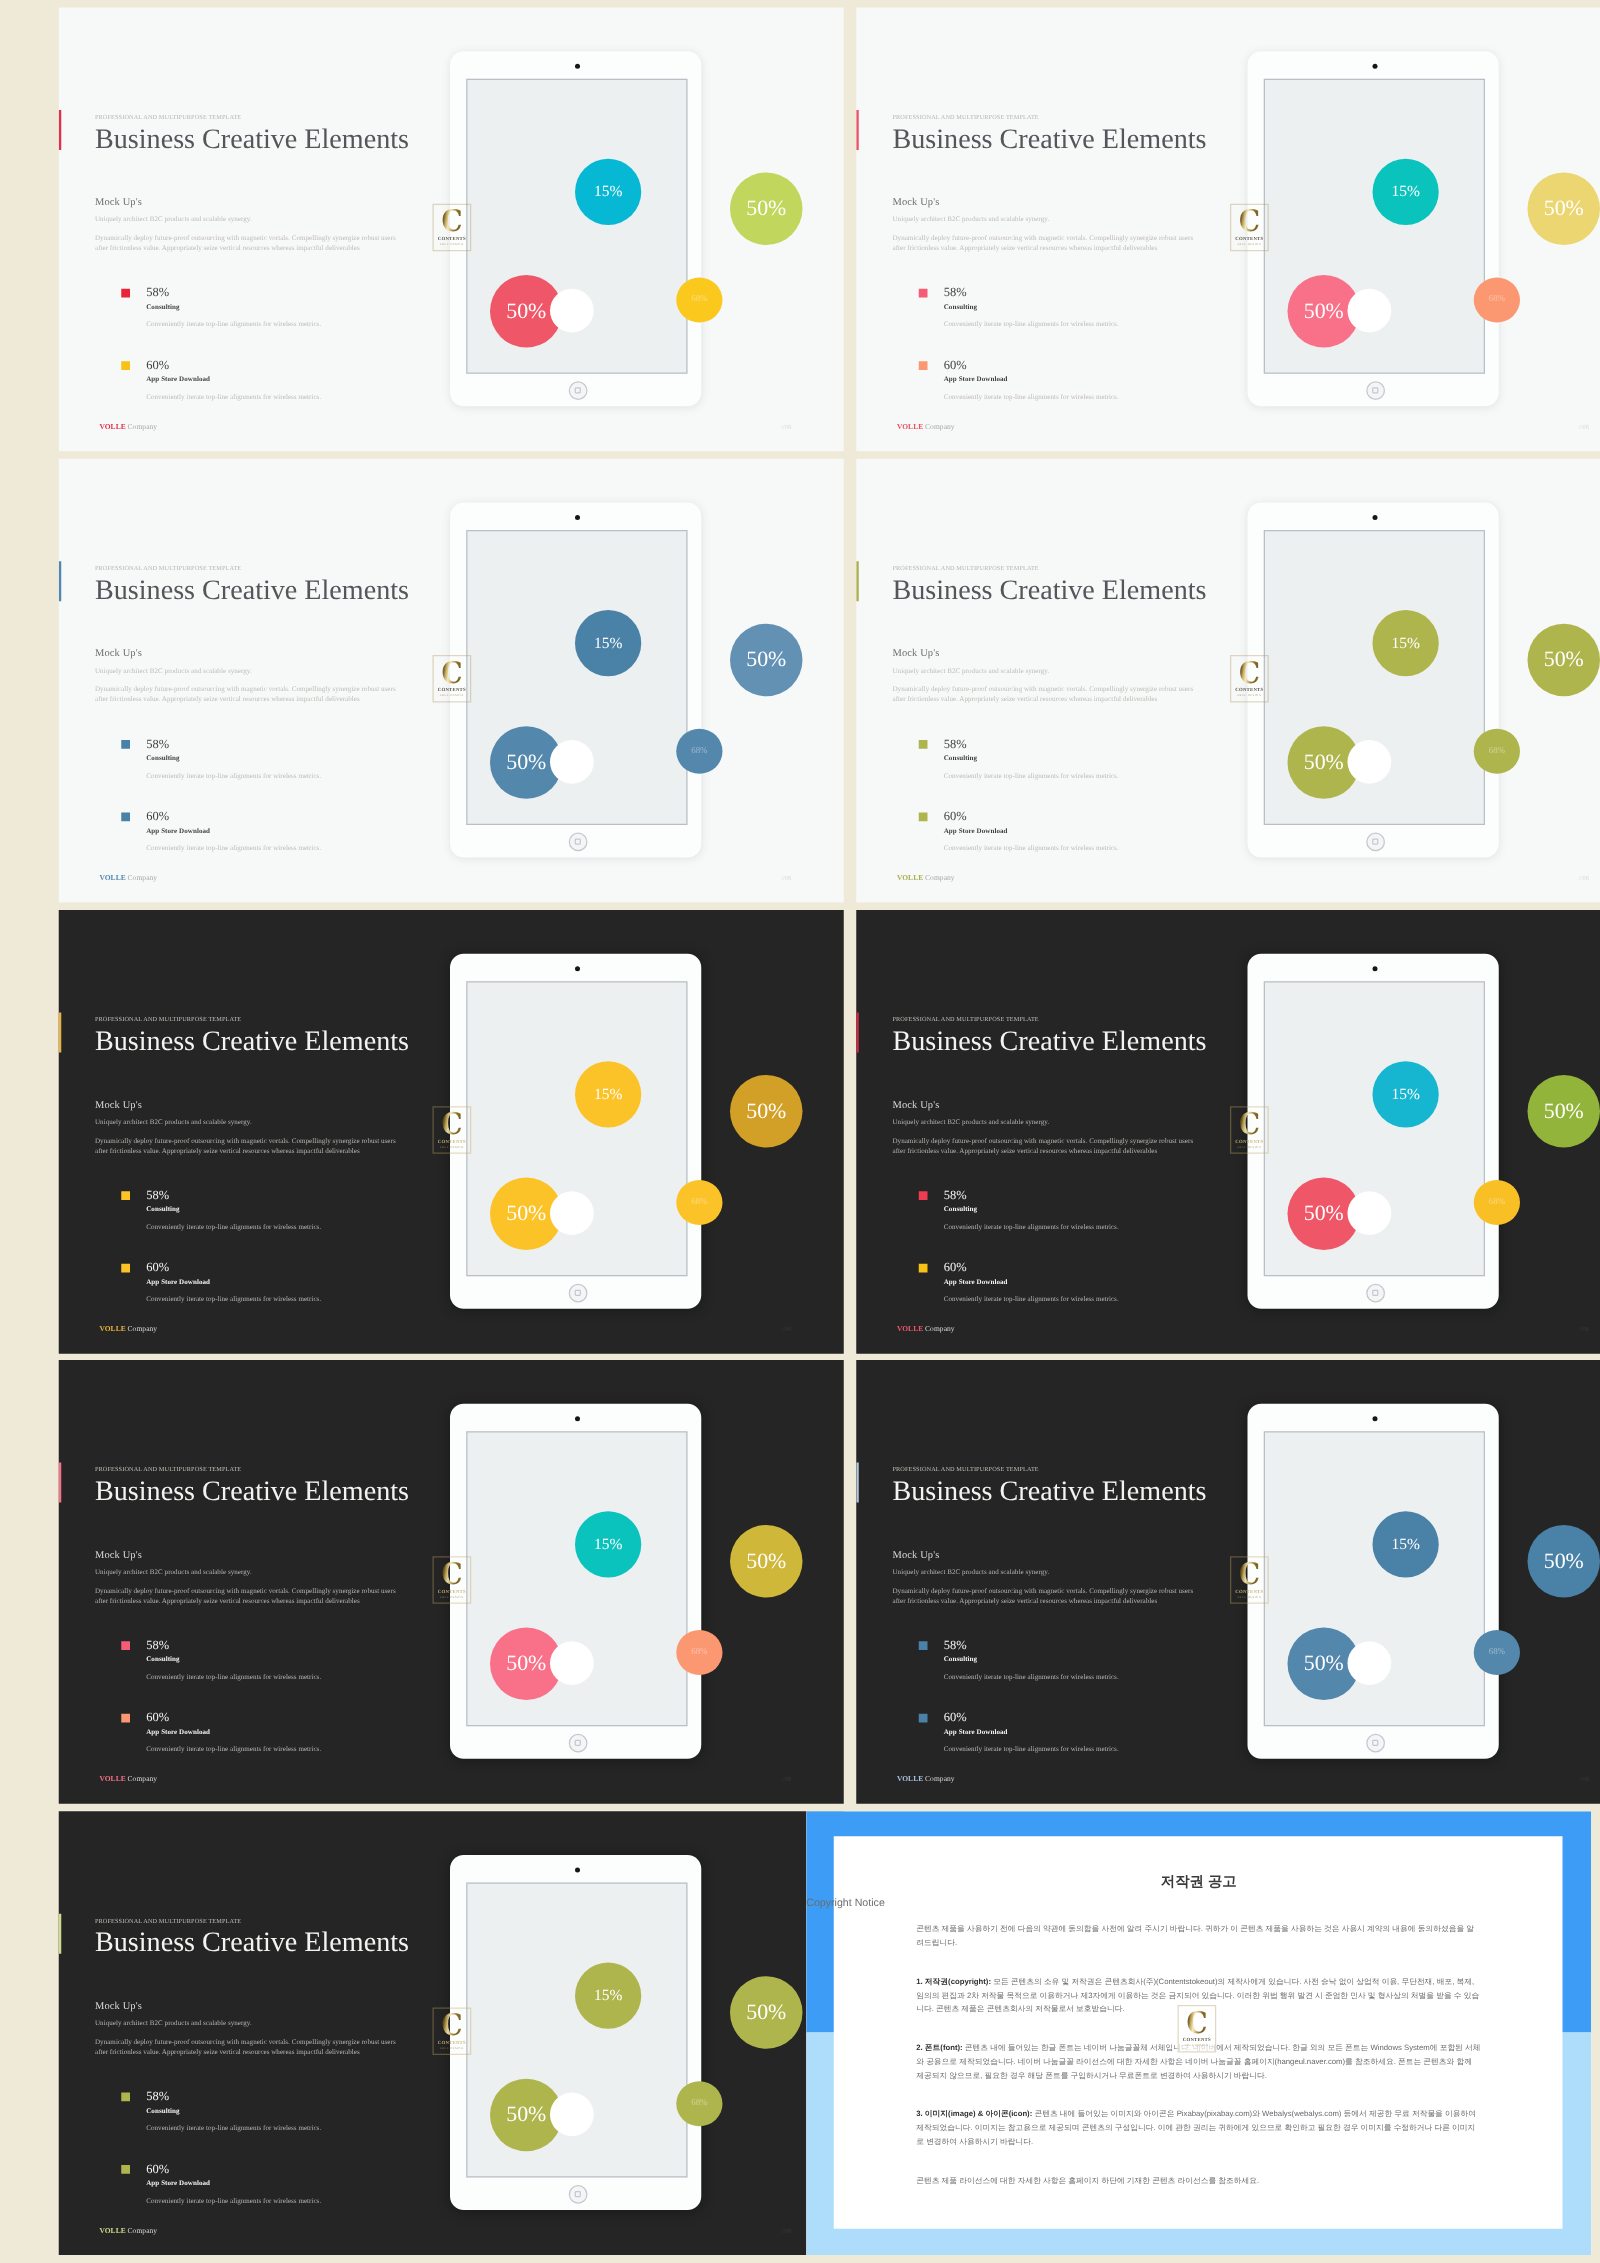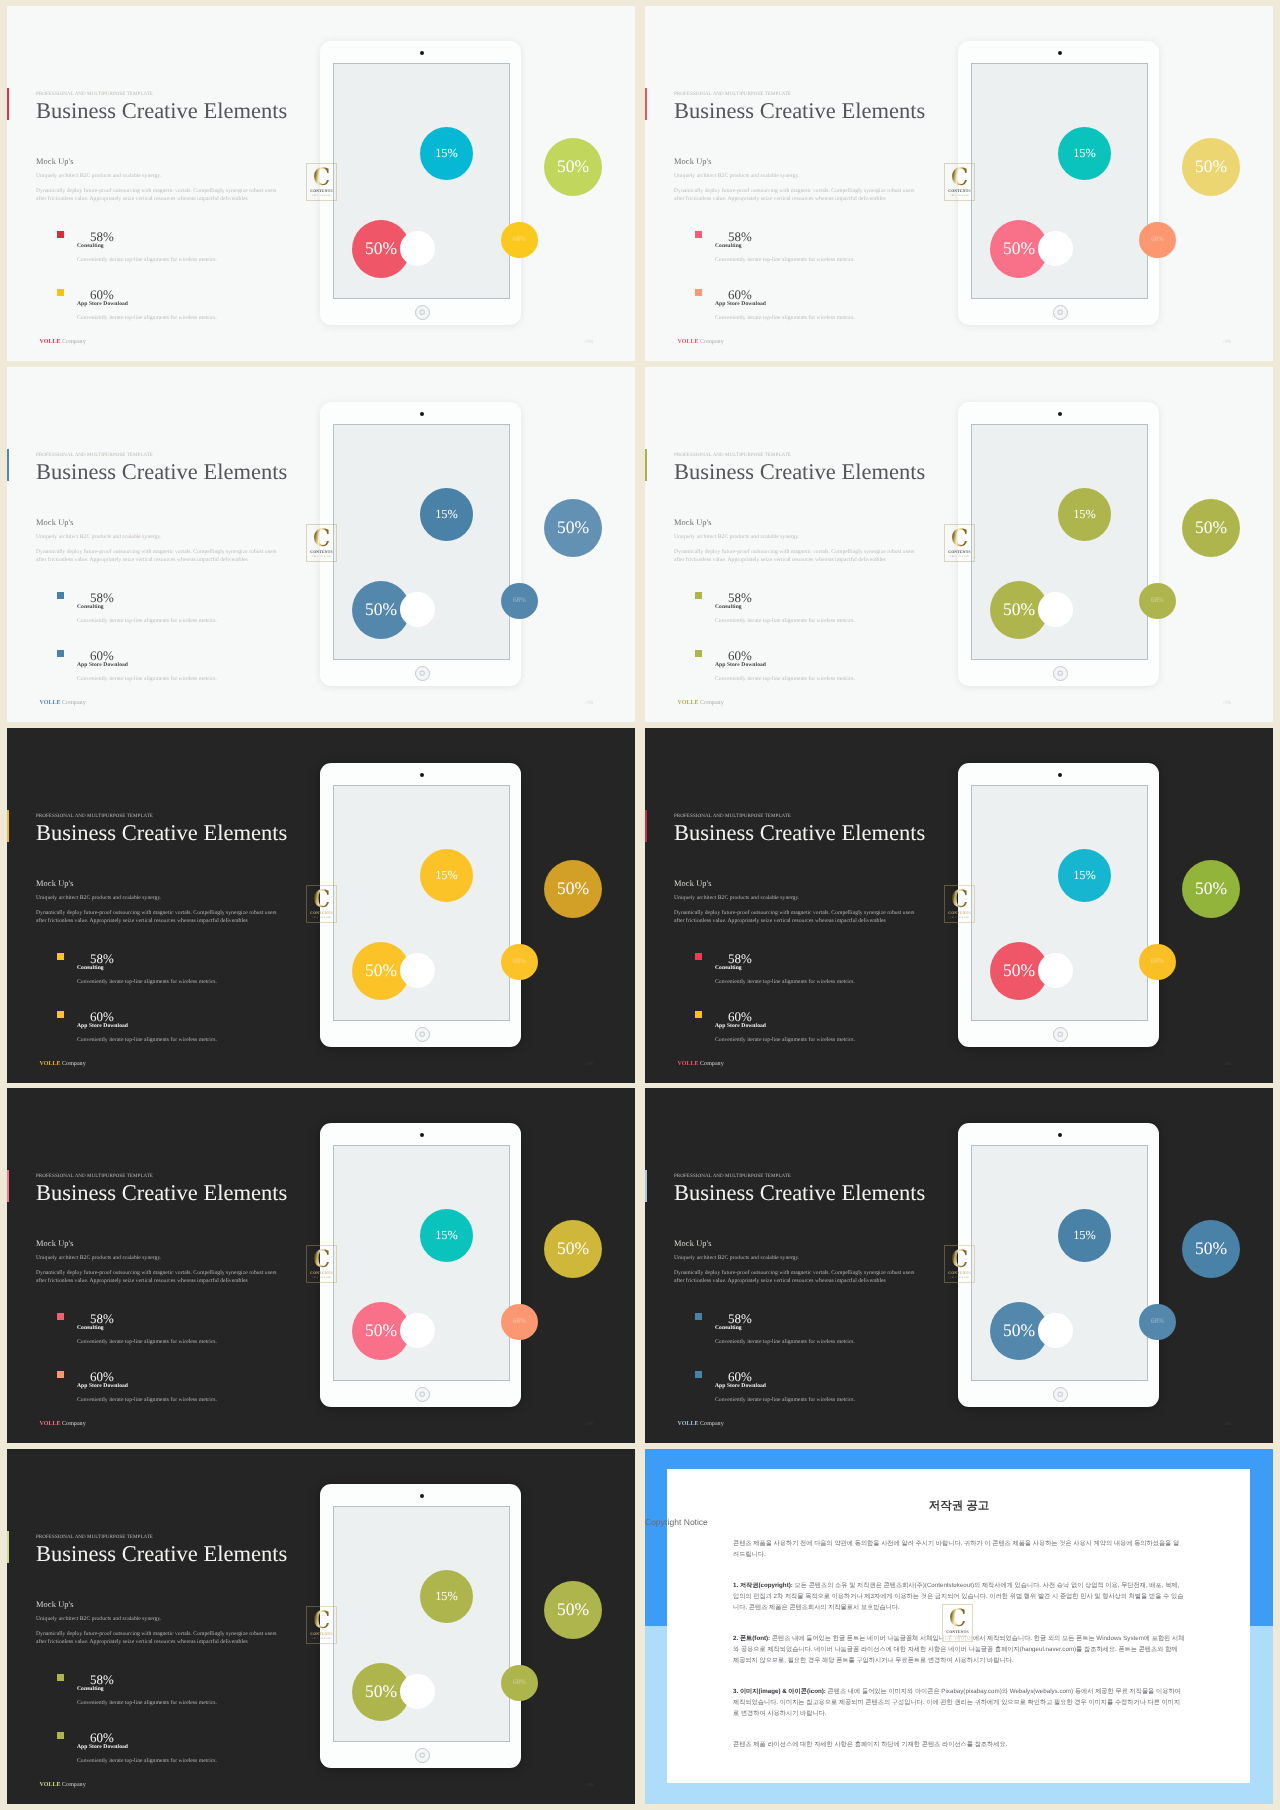--- a/index.html
+++ b/index.html
@@ -1,21 +1,21 @@
 <!DOCTYPE html>
 <html><head>
 <meta charset="utf-8">
 <title>Business Creative Elements</title>
 <style>
   html,body{margin:0;padding:0;}
   body{width:1280px;height:1810px;background:#efe9d8;font-family:"Liberation Sans",sans-serif;overflow:hidden;
     -webkit-font-smoothing:antialiased;text-rendering:geometricPrecision;}
   #grid{position:relative;width:1280px;height:1810px;}
 
-  .slide{position:absolute;width:628px;height:355px;overflow:hidden;}
+  .slide{position:absolute;width:628px;height:355px;overflow:hidden;margin-left:40px;}
   .slide.light{background:#f7f8f8;}
   .slide.dark{background:#252525;}
 
   
   .accent{position:absolute;left:0px;top:82px;width:2px;height:32px;}
 
   
   .eyebrow{position:absolute;left:29px;top:85.5px;font-family:"Liberation Serif",serif;
     font-size:5.0px;letter-spacing:0.09px;font-weight:400;white-space:nowrap;line-height:1;}
   .slide.light .eyebrow{color:#b8b5b0;}
@@ -41,22 +41,22 @@
   .para{position:absolute;left:29px;top:180.5px;width:241px;font-family:"Liberation Serif",serif;
     font-size:5.65px;letter-spacing:0.02px;line-height:8.2px;}
   .slide.light .para{color:#bebcb8;}
   .slide.dark .para{color:#b6b4b0;}
 
   
   .stat{position:absolute;left:29px;}
   .stat.s1{top:224.5px;}
   .stat.s2{top:282.5px;}
   .stat .chip{position:absolute;left:20.5px;top:0px;width:7.5px;height:7.5px;}
-  .stat .num{position:absolute;left:54px;top:-1px;font-family:"Liberation Serif",serif;
-    font-size:13px;font-weight:400;line-height:1;white-space:nowrap;}
+  .stat .num{position:absolute;left:41px;top:-1px;font-family:"Liberation Serif",serif;
+    font-size:10px;font-weight:400;line-height:1;white-space:nowrap;}
   .slide.light .stat .num{color:#3f3f41;}
   .slide.dark .stat .num{color:#f6f5f3;}
   .stat .lbl{position:absolute;left:41px;top:13.2px;font-family:"Liberation Serif",serif;
     font-size:5.6px;font-weight:700;letter-spacing:0.06px;white-space:nowrap;line-height:1;}
   .slide.light .stat .lbl{color:#3f3f41;}
   .slide.dark .stat .lbl{color:#f6f5f3;}
   .stat .sub{position:absolute;left:41px;top:27.2px;font-family:"Liberation Serif",serif;
     font-size:5.66px;letter-spacing:0.02px;white-space:nowrap;line-height:1;}
   .slide.light .stat .sub{color:#bebcb8;}
   .slide.dark .stat .sub{color:#b6b4b0;}

